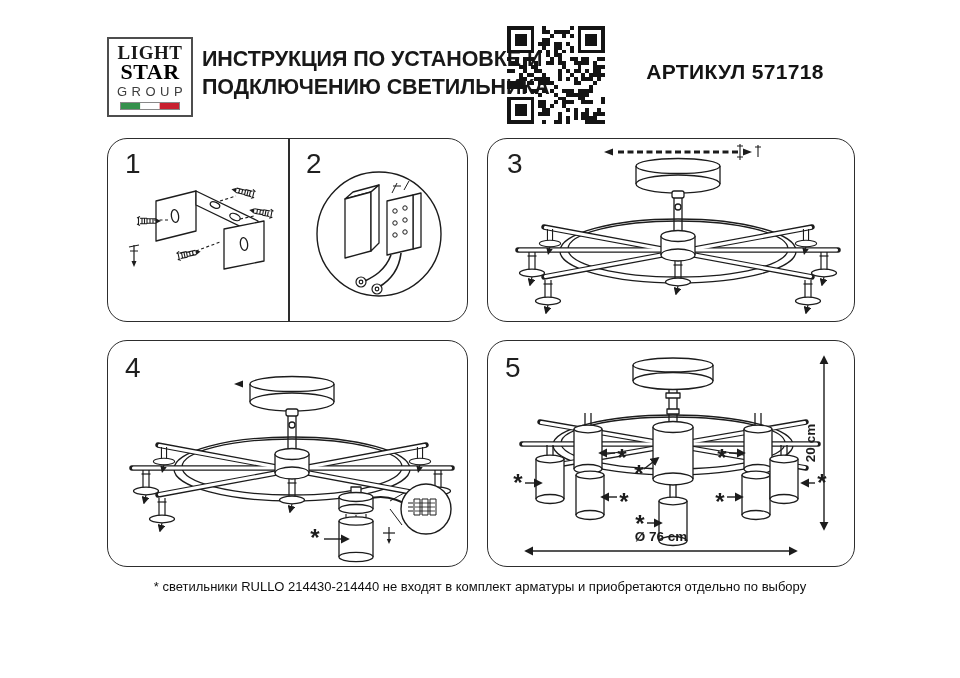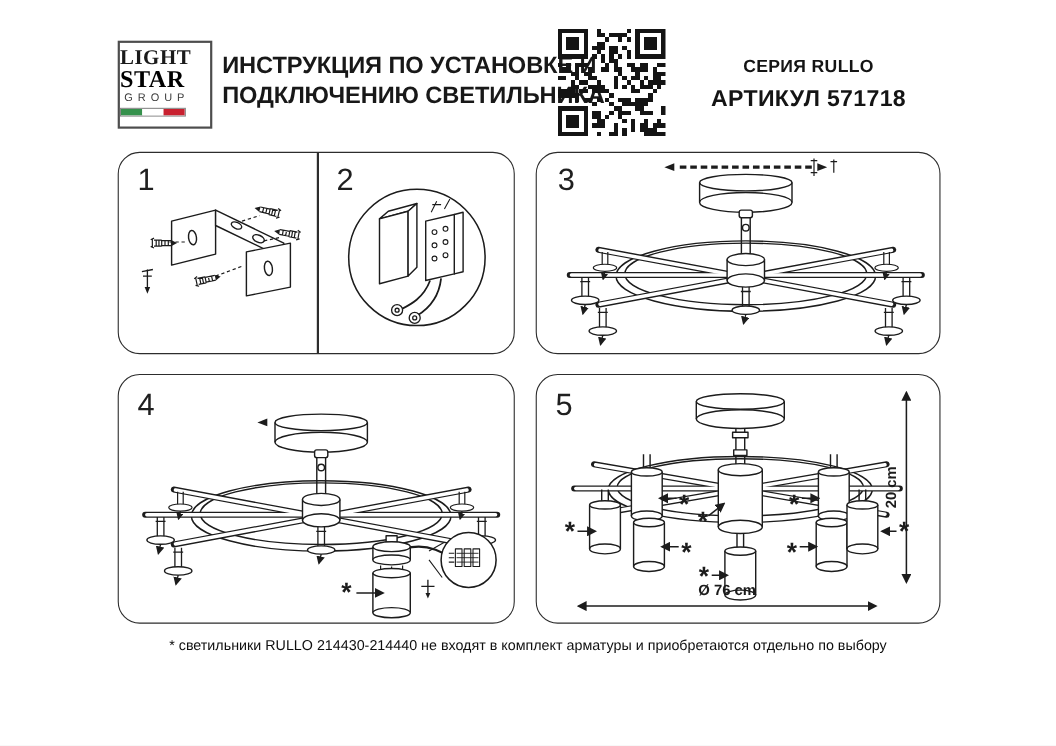--- a/index.html
+++ b/index.html
@@ -1,24 +1,24 @@
 <!DOCTYPE html>
 <html><head>
 <meta charset="utf-8">
 <style>
 *{margin:0;padding:0;box-sizing:border-box}
 html,body{background:#fff}
 .page{position:relative;width:960px;height:678px;background:#fff;outline:1px solid #ccc;
   font-family:"Liberation Sans",sans-serif;color:#1c1c1c;overflow:hidden}
 
 .logo{position:absolute;left:107px;top:37px;width:86px;height:80px;border:2px solid #4d4d4d;
-  display:flex;flex-direction:column;align-items:flex-start;padding-top:5px;background:#fff}
+  display:flex;flex-direction:column;align-items:center;padding-top:5px;background:#fff}
 .logo .l1{font-family:"Liberation Serif",serif;font-weight:700;font-size:19px;line-height:18px;letter-spacing:.5px;color:#1a1a1a}
 .logo .l2{font-family:"Liberation Serif",serif;font-weight:700;font-size:22px;line-height:19px;letter-spacing:.5px;color:#000000}
-.logo .l3{font-size:10px;letter-spacing:4.5px;margin:3px 0 3px 4px;color:#3c3c3c}
+.logo .l3{font-size:13px;letter-spacing:4.5px;margin:3px 0 3px 4px;color:#3c3c3c}
 .flag{width:60px;height:8px;border:1px solid #888;display:block}
 .title{position:absolute;left:202px;top:45px;font-size:21.5px;font-weight:700;line-height:28px;
   letter-spacing:-.1px;color:#181818}
 .qr{position:absolute;left:507px;top:26px;width:98px;height:98px}
 .qr svg{width:100%;height:100%;fill:#141414;shape-rendering:crispEdges}
 .series{position:absolute;left:623px;top:52px;width:224px;text-align:center;color:#141414}
 .series .s1{font-size:16px;font-weight:700;letter-spacing:.3px}
 .series .s2{font-size:21px;font-weight:700;margin-top:8px;letter-spacing:.3px}
 
 .pbox{position:absolute;border:1.6px solid #2d2d2d;border-radius:20px;background:#fff}
@@ -414,21 +414,20 @@
         <rect x="13" y="24" width="1" height="1"></rect>
         <rect x="15" y="24" width="1" height="1"></rect>
         <rect x="20" y="24" width="1" height="1"></rect>
         <rect x="21" y="24" width="1" height="1"></rect>
         <rect x="22" y="24" width="1" height="1"></rect>
         <rect x="23" y="24" width="1" height="1"></rect>
         <rect x="24" y="24" width="1" height="1"></rect>
       </svg></div>
 
   <div class="series">
-    <div class="s1">СЕРИЯ RULLO</div>
     <div class="s2">АРТИКУЛ 571718</div>
   </div>
 
   <div class="pbox" id="boxA">
     <div class="vdiv"></div>
     <div class="step" style="left:17px;top:9px">1</div>
     <div class="step" style="left:198px;top:9px">2</div>
 
     <svg class="ill" style="left:0" width="180" height="184" viewBox="0 0 180 184">
       <g stroke="#1c1c1c" stroke-width="1.3" fill="#fff" stroke-linejoin="round">

